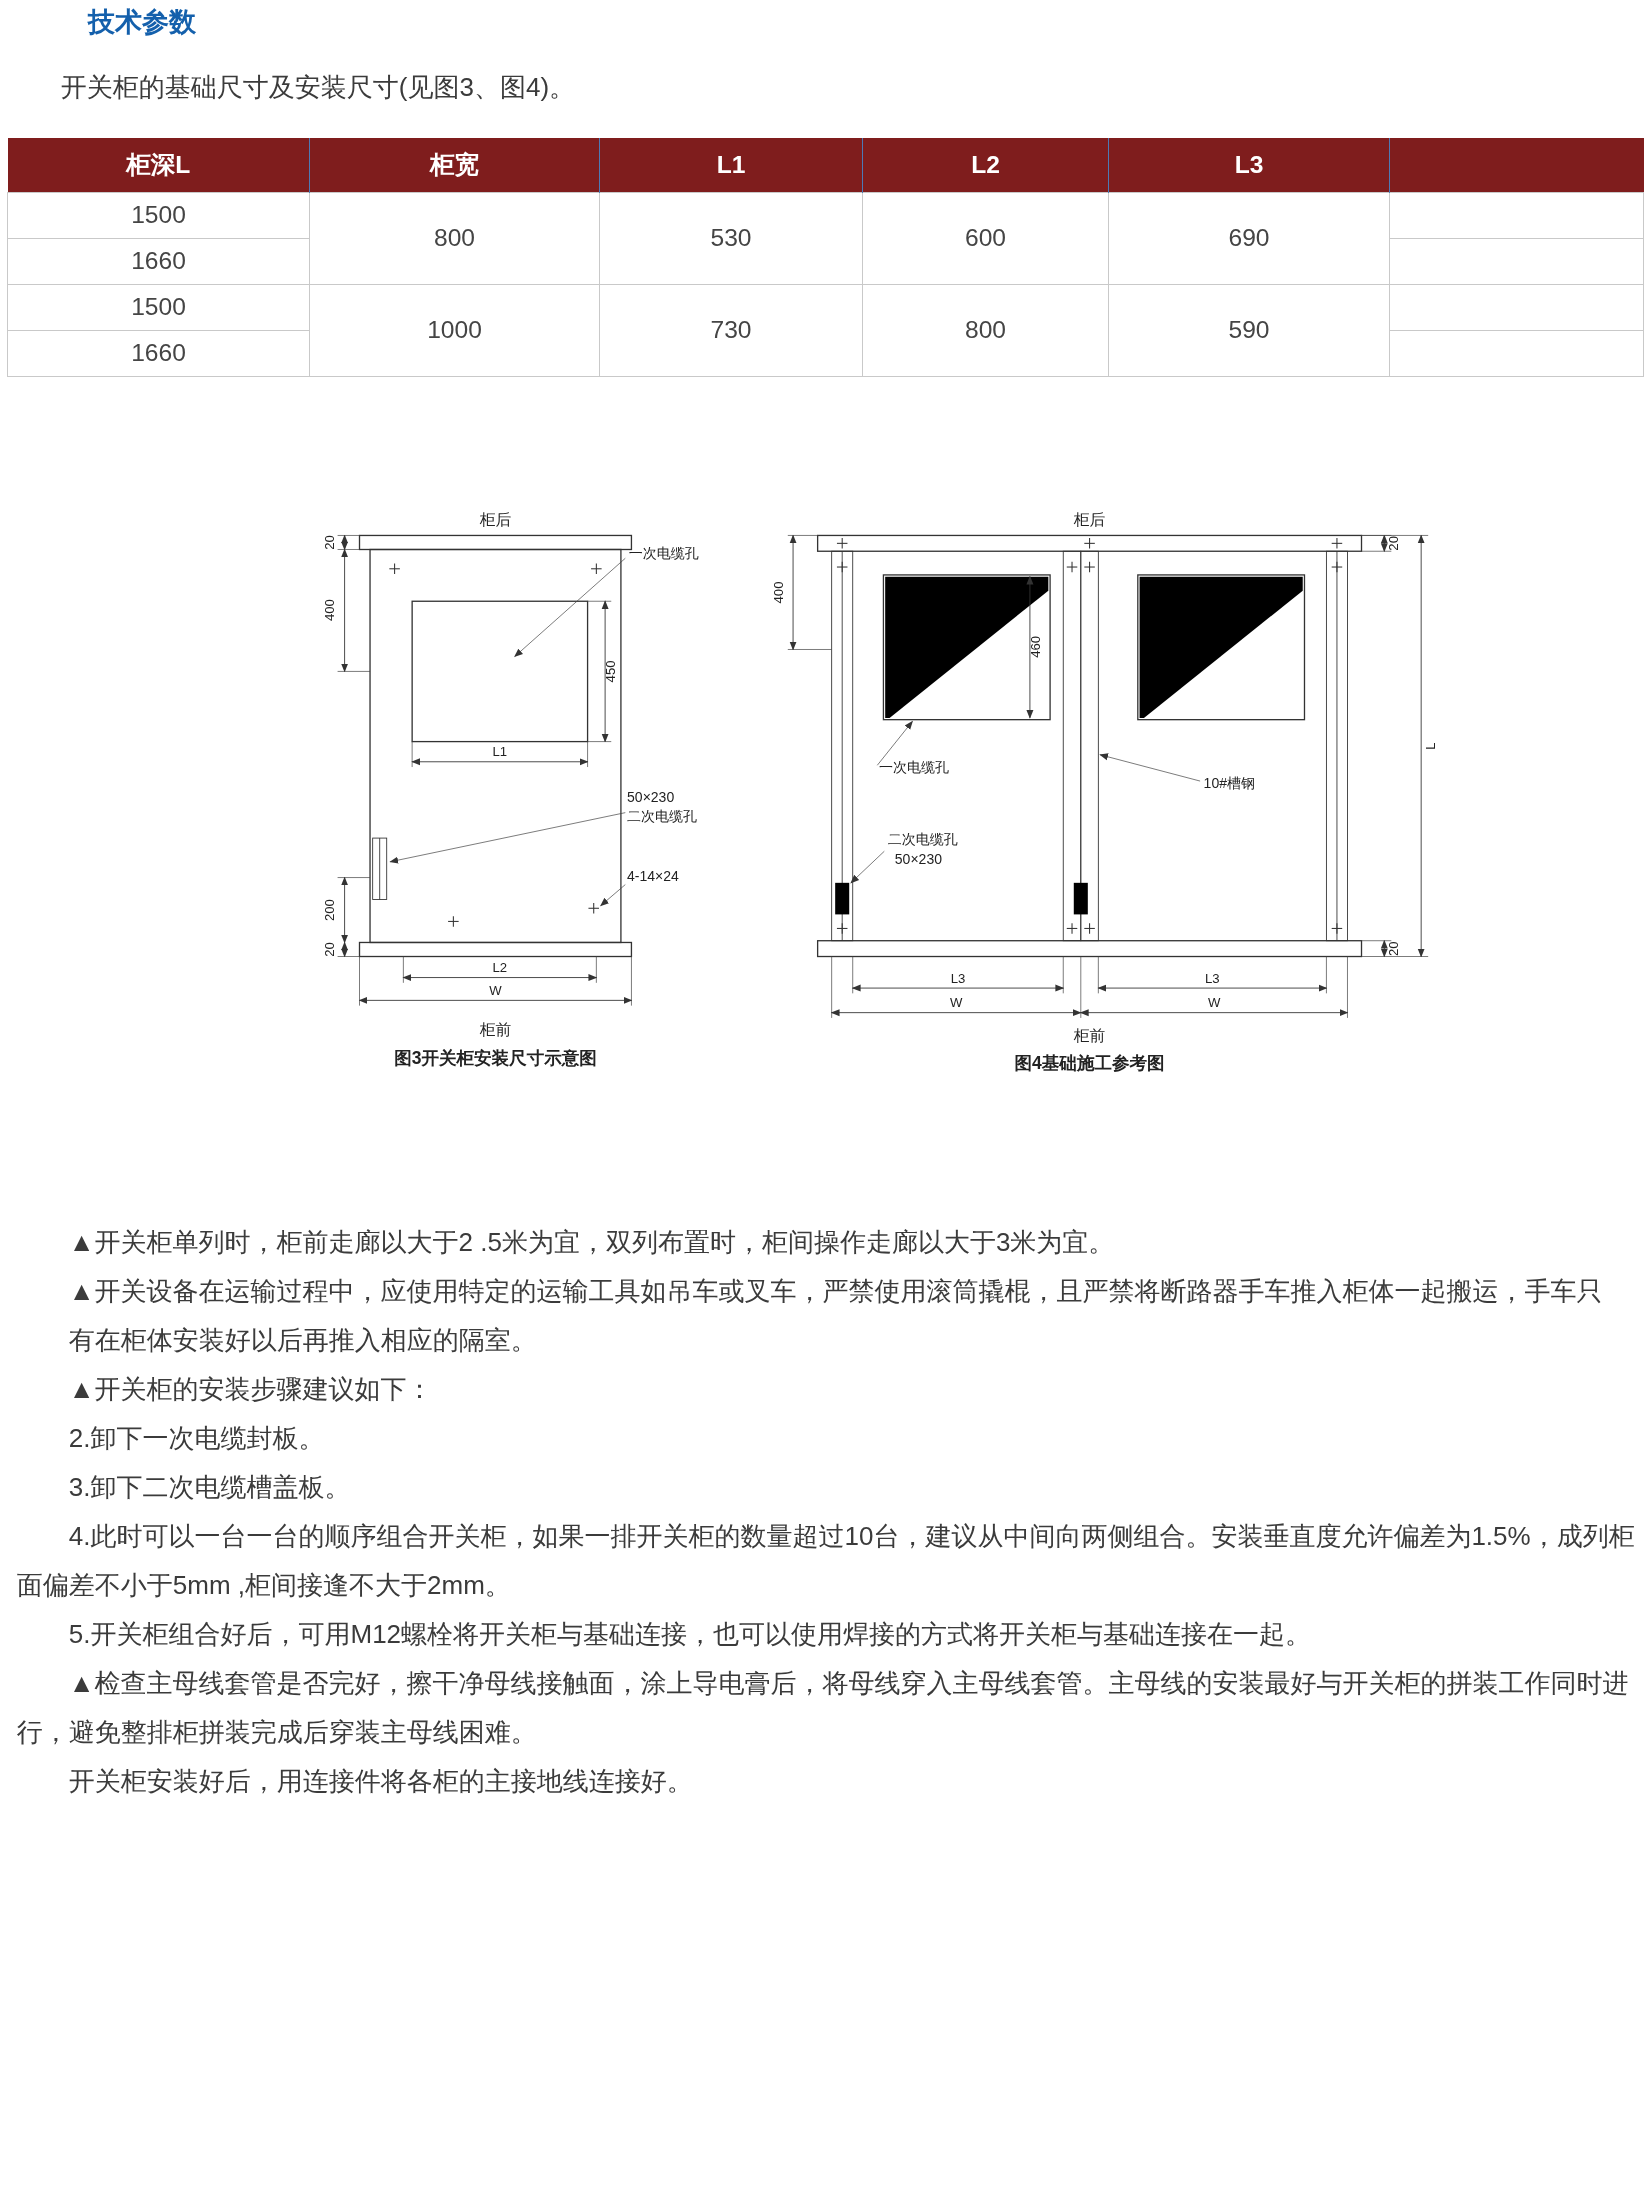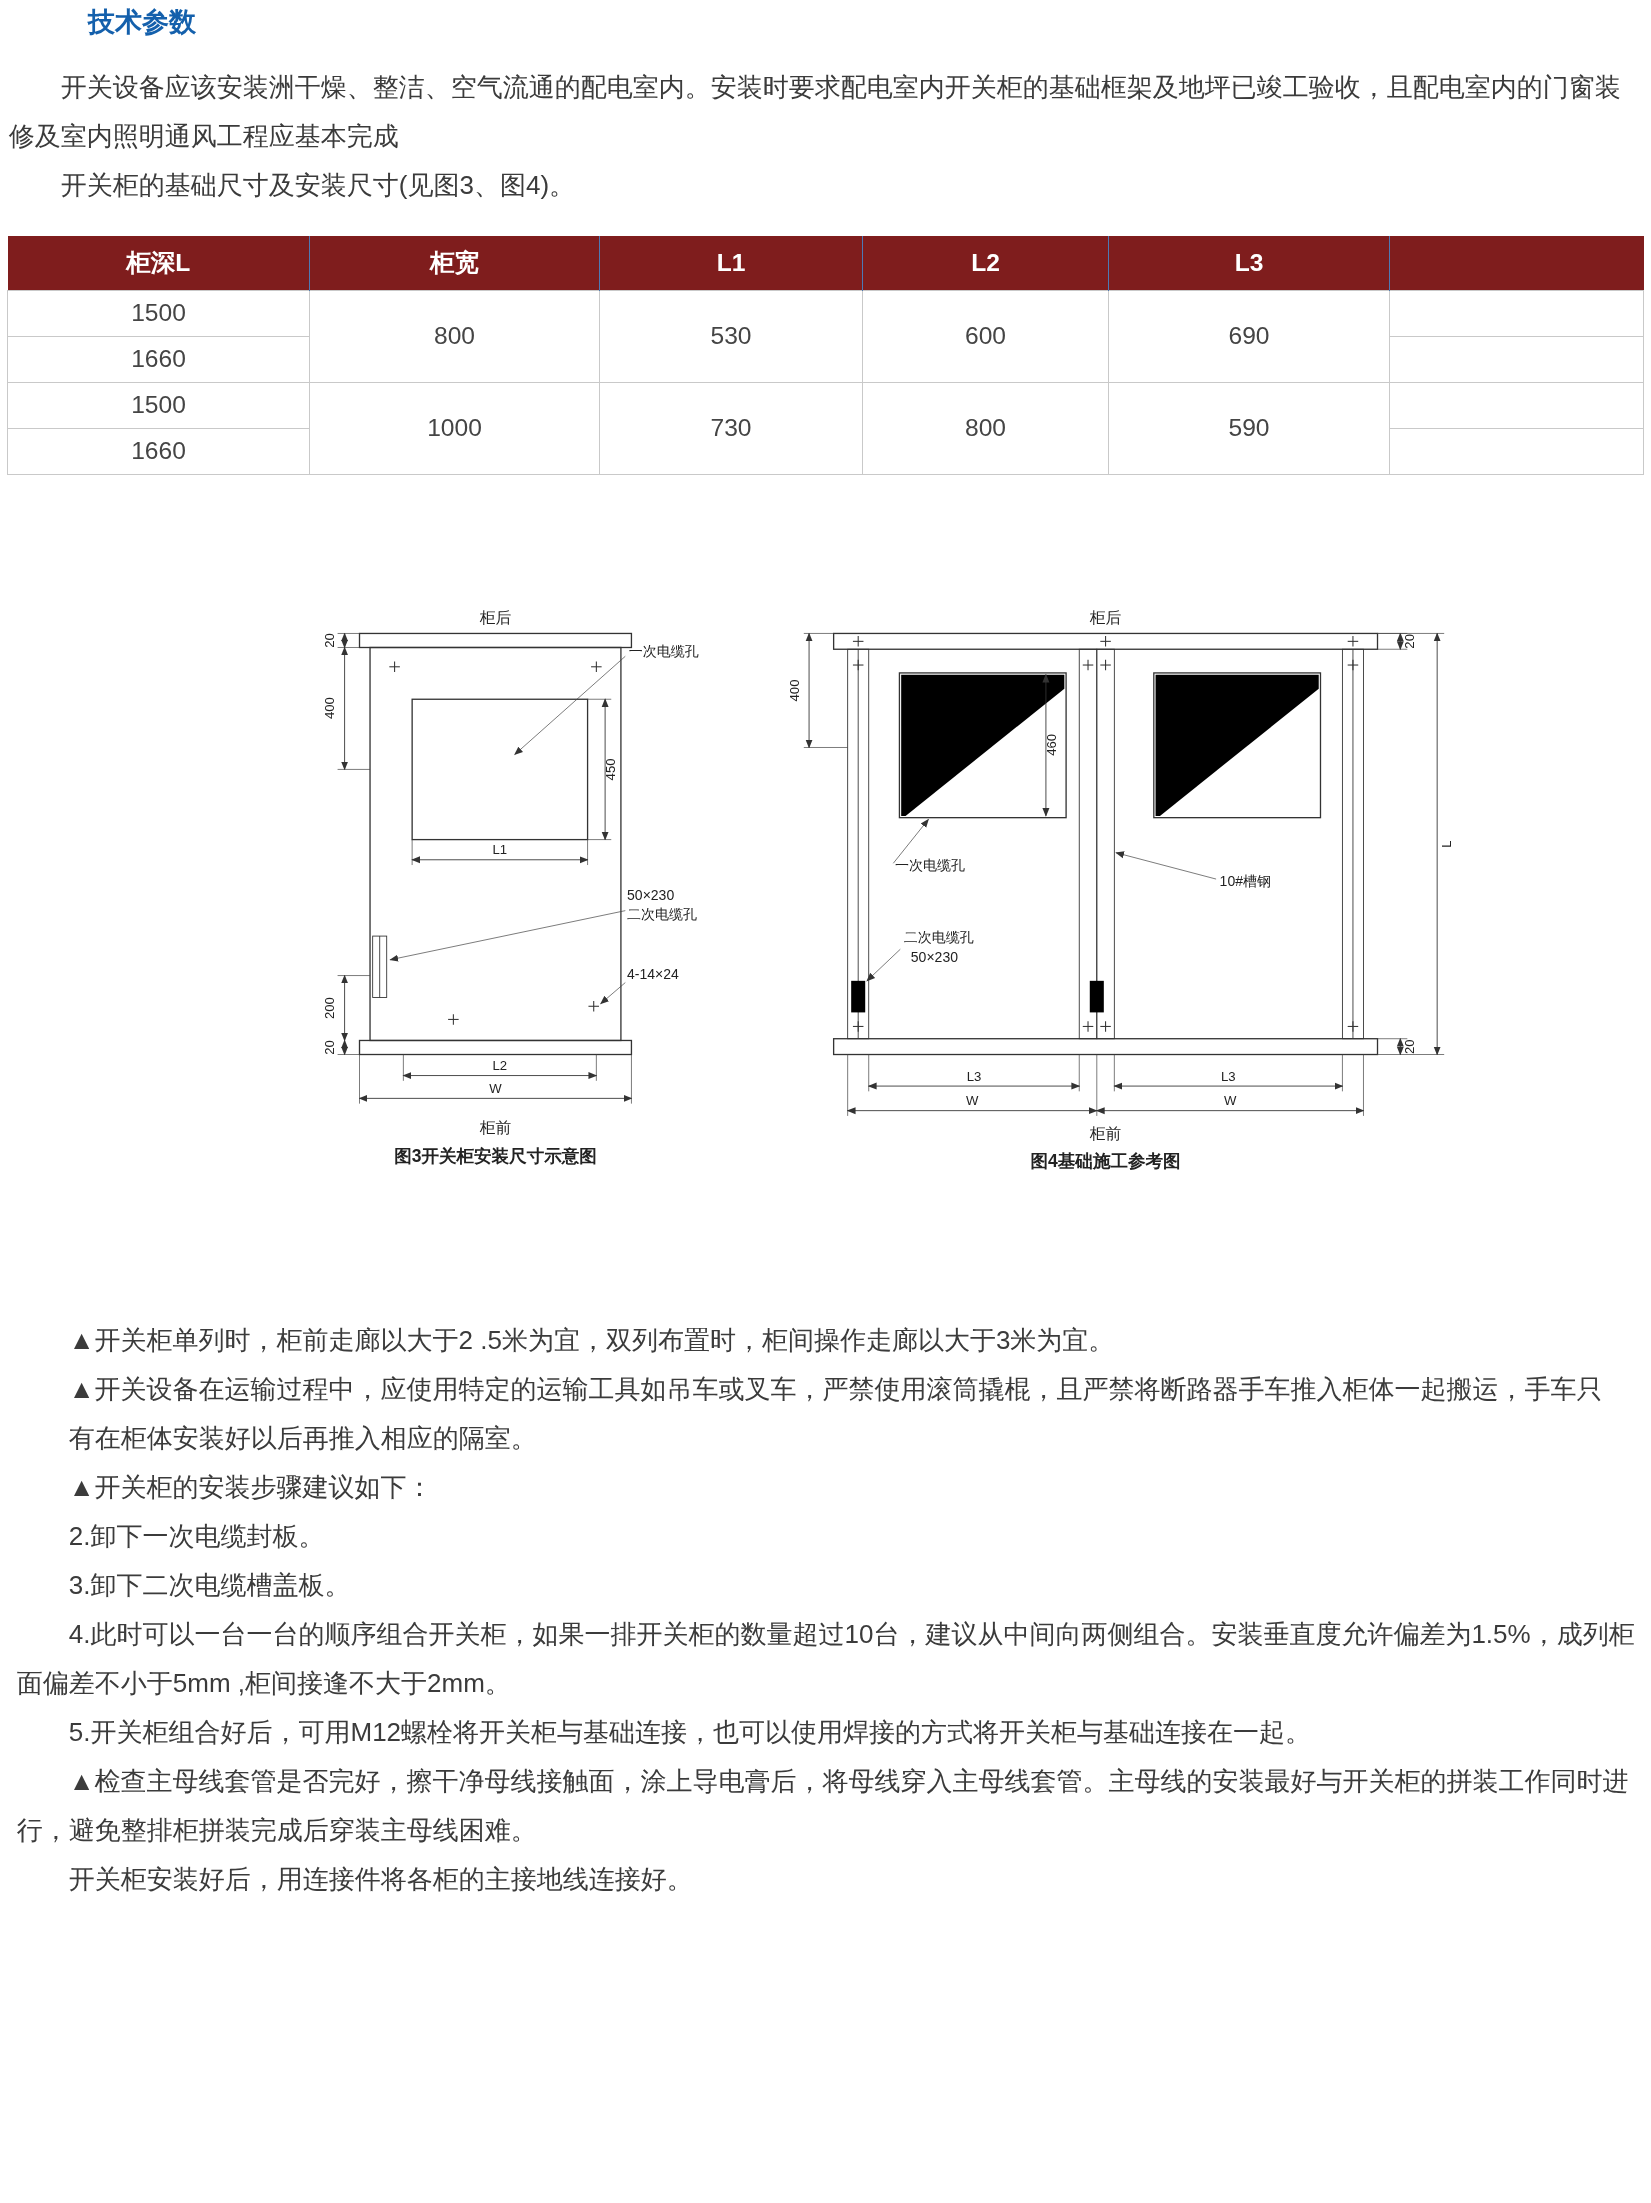--- a/index.html
+++ b/index.html
@@ -46,42 +46,41 @@
     text-align: center;
     font-size: 24.6px;
     color: #454545;
     border: 0.9px solid #c9c9c9;
     background: #ffffff;
   }
   .figures {
     margin-top: 132px;
     display: flex;
     padding-left: 206px;
-    gap: 75px;
+    gap: 59px;
   }
   svg text { font-family: "Liberation Sans", "DejaVu Sans", sans-serif; fill: #222; }
   .outline { fill: none; stroke: #333; stroke-width: 1.5; }
   .thin    { fill: none; stroke: #333; stroke-width: 1; }
   .dim     { stroke: #333; stroke-width: 1; fill: none; }
   .ext     { stroke: #444; stroke-width: 0.8; fill: none; }
   .lbl     { font-size: 15px; }
   .lbl-lg  { font-size: 18px; }
   .cap     { font-size: 20px; font-weight: bold; }
   .callout { font-size: 16px; }
   .blk     { fill: #000; stroke: none; }
   .cross line { stroke: #333; stroke-width: 1.2; }
   .notes { margin-top: 121px; padding-left: 8px; }
 </style>
 </head>
 <body>
 
 <h1 class="page-title">技术参数</h1>
 
 <div class="intro">
-  <p>开关设备应该安装洲干燥、整洁、空气流通的配电室内。安装时要求配电室内开关柜的基础框架及地坪已竣工验收，且配电室内的门窗装修及室内照明通风工程应基本完成</p>
   <p>开关柜的基础尺寸及安装尺寸(见图3、图4)。</p>
 </div>
 
 <table class="dims">
   <colgroup>
     <col style="width:302px">
       <col style="width:290px">
       <col style="width:263px">
     <col style="width:246px">
       <col style="width:281px">

